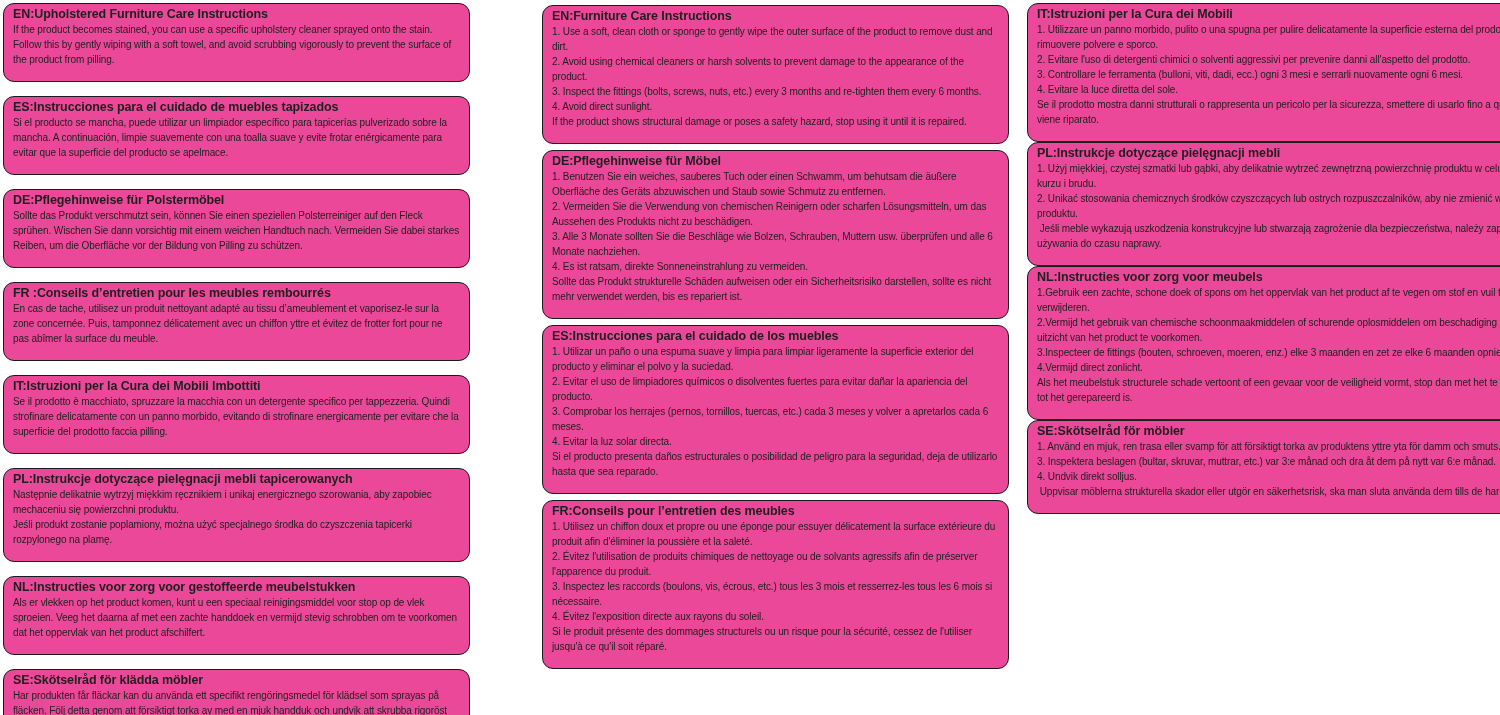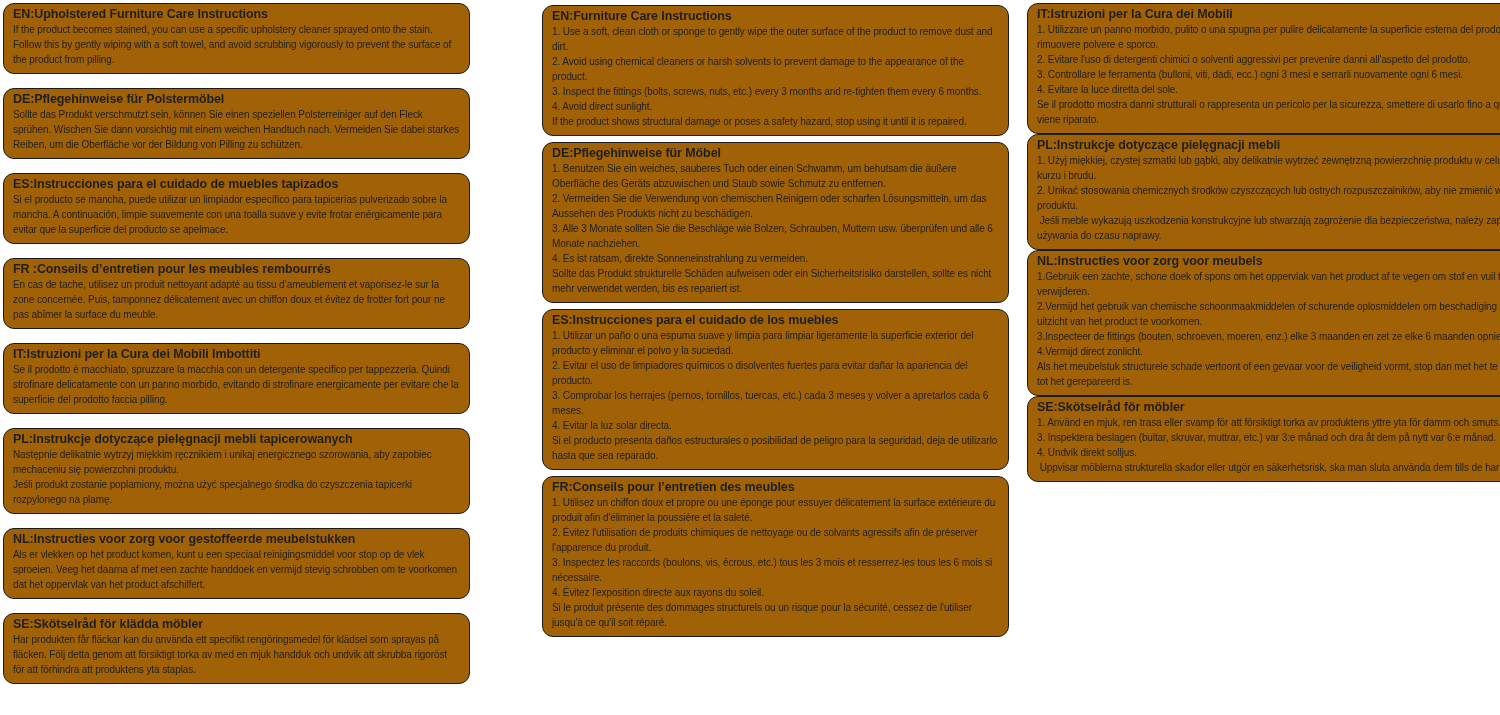--- a/index.html
+++ b/index.html
@@ -19,22 +19,22 @@
     position: absolute;
     display: flex;
     flex-direction: column;
   }
   .col-left  { left: 3px;    top: 3px; width: 467px; gap: 14px; }
   .col-mid   { left: 542px;  top: 5px; width: 467px; gap: 6px; }
   .col-right { left: 1027px; top: 3px; width: 534px; }
   .care-box {
     border: 1.5px solid #1b1b1b;
     border-radius: 11px;
-    background: #a16207;
-    padding: 3px 9px 6px 9px;
+    background: #ec4899;
+    padding: 3px 9px 14px 9px;
     box-sizing: border-box;
   }
   .box-title {
     font-weight: bold;
     font-size: 12.5px;
     line-height: 15px;
     letter-spacing: -0.1px;
   }
   .box-line {
     font-size: 10px;
@@ -45,30 +45,30 @@
 </style>
 </head>
 <body>
 
 <div class="col col-left">
     <div class="care-box">
       <div class="box-title">EN:Upholstered Furniture Care Instructions</div>
       <div class="box-line">If the product becomes stained, you can use a specific upholstery cleaner sprayed onto the stain. Follow this by gently wiping with a soft towel, and avoid scrubbing vigorously to prevent the surface of the product from pilling.</div>
     </div>
     <div class="care-box">
+      <div class="box-title">ES:Instrucciones para el cuidado de muebles tapizados</div>
+      <div class="box-line">Si el producto se mancha, puede utilizar un limpiador específico para tapicerías pulverizado sobre la mancha. A continuación, limpie suavemente con una toalla suave y evite frotar enérgicamente para evitar que la superficie del producto se apelmace.</div>
+    </div>
+    <div class="care-box">
       <div class="box-title">DE:Pflegehinweise für Polstermöbel</div>
       <div class="box-line">Sollte das Produkt verschmutzt sein, können Sie einen speziellen Polsterreiniger auf den Fleck sprühen. Wischen Sie dann vorsichtig mit einem weichen Handtuch nach. Vermeiden Sie dabei starkes Reiben, um die Oberfläche vor der Bildung von Pilling zu schützen.</div>
     </div>
     <div class="care-box">
-      <div class="box-title">ES:Instrucciones para el cuidado de muebles tapizados</div>
-      <div class="box-line">Si el producto se mancha, puede utilizar un limpiador específico para tapicerías pulverizado sobre la mancha. A continuación, limpie suavemente con una toalla suave y evite frotar enérgicamente para evitar que la superficie del producto se apelmace.</div>
-    </div>
-    <div class="care-box">
       <div class="box-title">FR :Conseils d’entretien pour les meubles rembourrés</div>
-      <div class="box-line">En cas de tache, utilisez un produit nettoyant adapté au tissu d’ameublement et vaporisez-le sur la zone concernée. Puis, tamponnez délicatement avec un chiffon doux et évitez de frotter fort pour ne pas abîmer la surface du meuble.</div>
+      <div class="box-line">En cas de tache, utilisez un produit nettoyant adapté au tissu d’ameublement et vaporisez-le sur la zone concernée. Puis, tamponnez délicatement avec un chiffon yttre et évitez de frotter fort pour ne pas abîmer la surface du meuble.</div>
     </div>
     <div class="care-box">
       <div class="box-title">IT:Istruzioni per la Cura dei Mobili Imbottiti</div>
       <div class="box-line">Se il prodotto è macchiato, spruzzare la macchia con un detergente specifico per tappezzeria. Quindi strofinare delicatamente con un panno morbido, evitando di strofinare energicamente per evitare che la superficie del prodotto faccia pilling.</div>
     </div>
     <div class="care-box">
       <div class="box-title">PL:Instrukcje dotyczące pielęgnacji mebli tapicerowanych</div>
       <div class="box-line">Następnie delikatnie wytrzyj miękkim ręcznikiem i unikaj energicznego szorowania, aby zapobiec mechaceniu się powierzchni produktu.</div>
       <div class="box-line">Jeśli produkt zostanie poplamiony, można użyć specjalnego środka do czyszczenia tapicerki rozpylonego na plamę.</div>
     </div>

